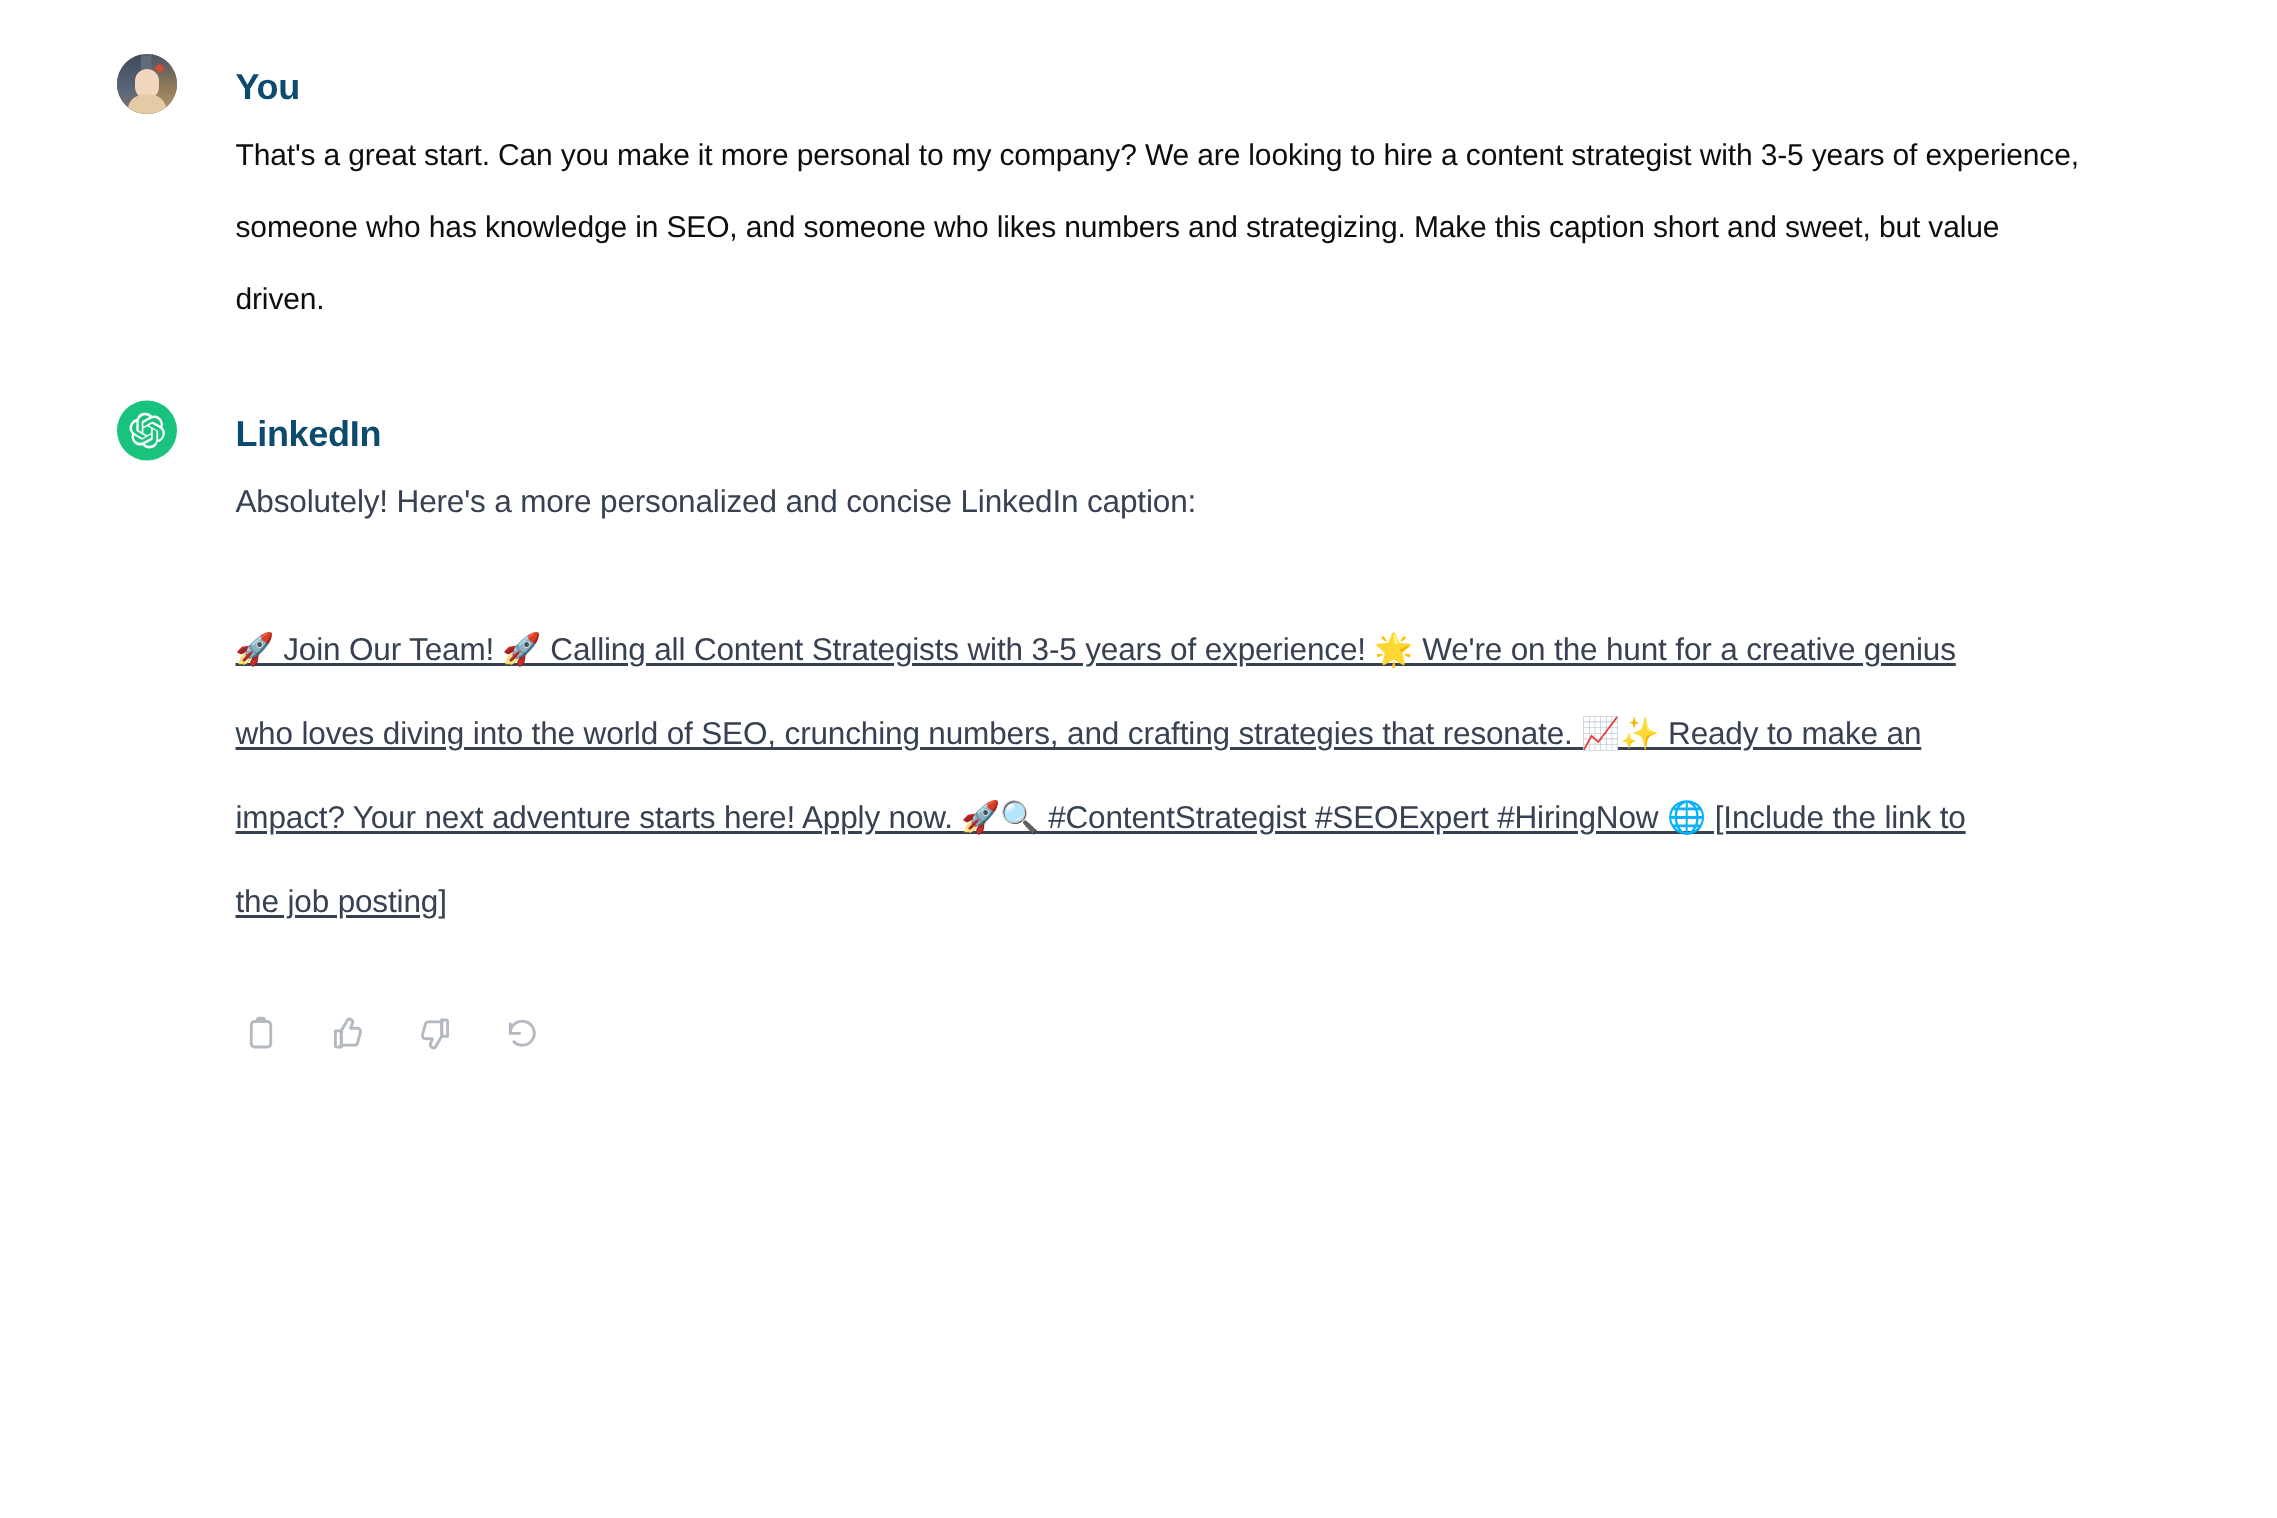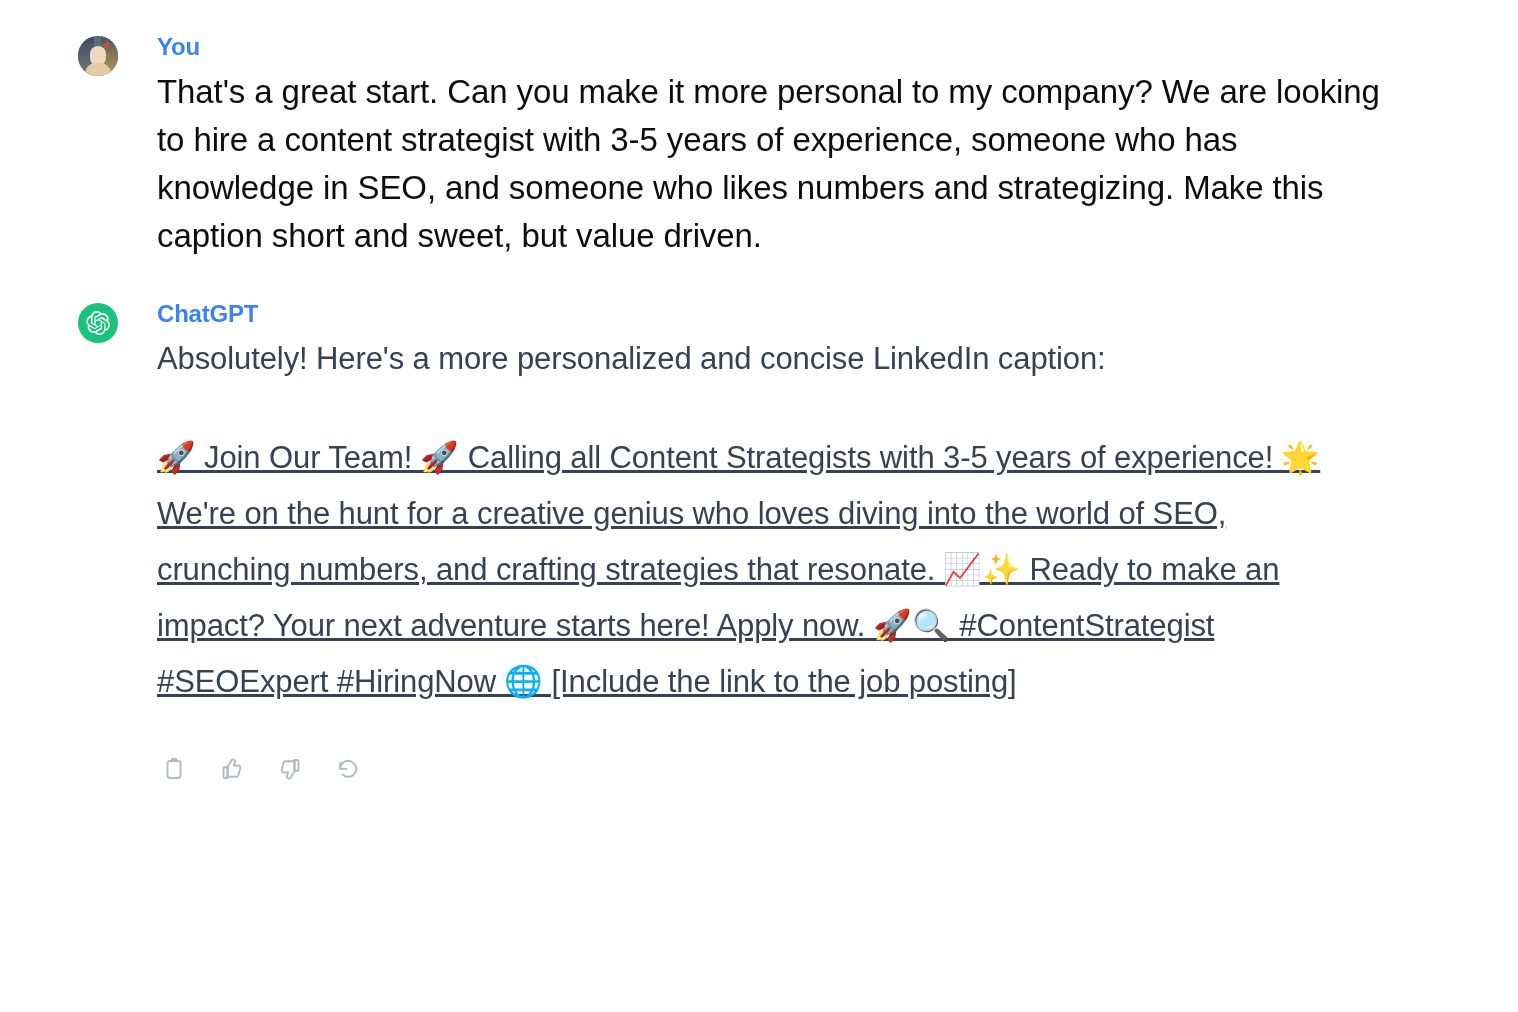--- a/index.html
+++ b/index.html
@@ -93,35 +93,35 @@
     flex: 1 1 auto;
     padding-left: 31px;
     max-width: 1250px;
   }
 
   .role-name {
     font-size: 24px;
     font-weight: bold;
     line-height: 1.15;
     letter-spacing: -0.2px;
-    color: #3b82f6;
-    margin: 0 0 7px 0;
+    color: #0c4a6e;
+    margin: 12px 0 7px 0;
   }
 
   .body-user {
-    font-size: 33px;
+    font-size: 20px;
     line-height: 48px;
     color: #0d0d0d;
     letter-spacing: -0.1px;
     margin: 0;
     max-width: 1232px;
   }
 
   .body-assistant p {
-    font-size: 31px;
+    font-size: 21px;
     line-height: 56px;
     color: #374151;
     letter-spacing: -0.1px;
     margin: 0;
     max-width: 1200px;
   }
   .body-assistant p.intro {
     line-height: 50px;
     margin-bottom: 46px;
   }
@@ -179,21 +179,21 @@
 
   <div class="turn turn-assistant">
     <div class="avatar-col">
       <div class="avatar avatar-gpt">
         <svg width="26" height="26" viewBox="0 0 24 24" aria-hidden="true">
           <path fill="#ffffff" d="M21.55 10.07a5.47 5.47 0 0 0-.47-4.5 5.53 5.53 0 0 0-5.96-2.66A5.47 5.47 0 0 0 11 1a5.53 5.53 0 0 0-5.27 3.83 5.47 5.47 0 0 0-3.66 2.66 5.53 5.53 0 0 0 .68 6.49 5.47 5.47 0 0 0 .47 4.5 5.53 5.53 0 0 0 5.96 2.66A5.47 5.47 0 0 0 13.3 23a5.53 5.53 0 0 0 5.27-3.84 5.47 5.47 0 0 0 3.66-2.65 5.53 5.53 0 0 0-.68-6.44zM13.3 21.4a4.1 4.1 0 0 1-2.63-.95l.13-.07 4.37-2.52a.71.71 0 0 0 .36-.62v-6.16l1.85 1.07a.07.07 0 0 1 .4.05v5.1a4.12 4.12 0 0 1-4.12 4.1zM4.44 17.62a4.09 4.09 0 0 1-.49-2.75l.13.08 4.38 2.52a.71.71 0 0 0 .71 0l5.34-3.08v2.13a.07.07 0 0 1-.3.06L9.76 19.1a4.12 4.12 0 0 1-5.32-1.48zM3.29 8.43a4.1 4.1 0 0 1 2.15-1.8v5.18a.7.7 0 0 0 .35.62l5.33 3.07-1.85 1.07a.07.07 0 0 1-.06 0L4.78 13.98a4.12 4.12 0 0 1-1.49-5.55zm15.19 3.53-5.34-3.1 1.85-1.06a.07.07 0 0 1 .06 0l4.43 2.56a4.1 4.1 0 0 1-.63 7.4v-5.18a.7.7 0 0 0-.37-.62zm1.84-2.77-.13-.08-4.37-2.54a.71.71 0 0 0-.72 0L9.77 9.65V7.52a.07.07 0 0 1 .03-.06l4.43-2.55a4.1 4.1 0 0 1 6.09 4.28zM8.76 12.99l-1.85-1.07a.07.07 0 0 1-.04-.05v-5.1a4.1 4.1 0 0 1 6.73-3.15l-.13.08-4.37 2.52a.71.71 0 0 0-.36.62zm1-2.17L12.15 9.4l2.4 1.38v2.77l-2.39 1.38-2.4-1.38z"></path>
         </svg>
       </div>
     </div>
     <div class="msg-col">
-      <div class="role-name">ChatGPT</div>
+      <div class="role-name">LinkedIn</div>
       <div class="body-assistant">
         <p class="intro">Absolutely! Here's a more personalized and concise LinkedIn caption:</p>
         <p class="caption">🚀 Join Our Team! 🚀 Calling all Content Strategists with 3-5 years of experience! 🌟 We're on the hunt for a creative genius who loves diving into the world of SEO, crunching numbers, and crafting strategies that resonate. 📈✨ Ready to make an impact? Your next adventure starts here! Apply now. 🚀🔍 #ContentStrategist #SEOExpert #HiringNow 🌐 [Include the link to the job posting]</p>
       </div>
 
       <div class="actions">
         <button class="action-btn" title="Copy">
           <svg width="24" height="24" viewBox="0 0 24 24" fill="none" stroke="currentColor" stroke-width="1.9" stroke-linecap="round" stroke-linejoin="round">
             <rect x="5.5" y="4" width="13" height="17" rx="2.4"></rect>
             <path d="M9.6 4.2V3.3a1.5 1.5 0 0 1 1.5-1.5h1.8a1.5 1.5 0 0 1 1.5 1.5v0.9z" fill="currentColor" stroke="none"></path>

